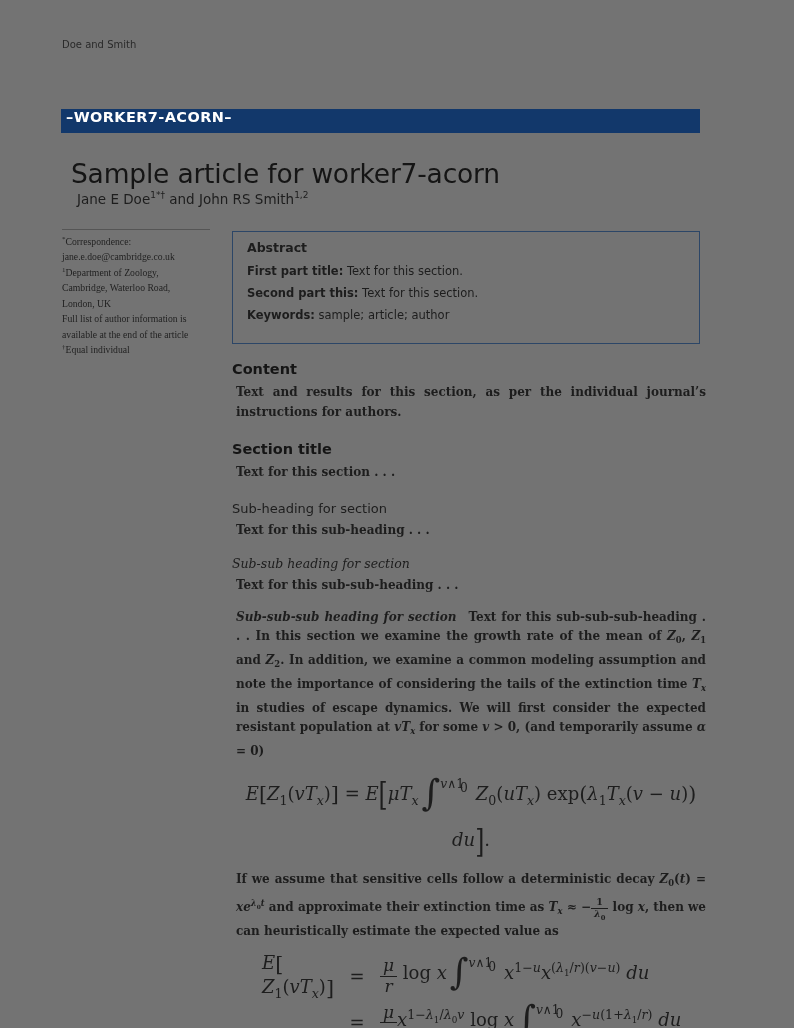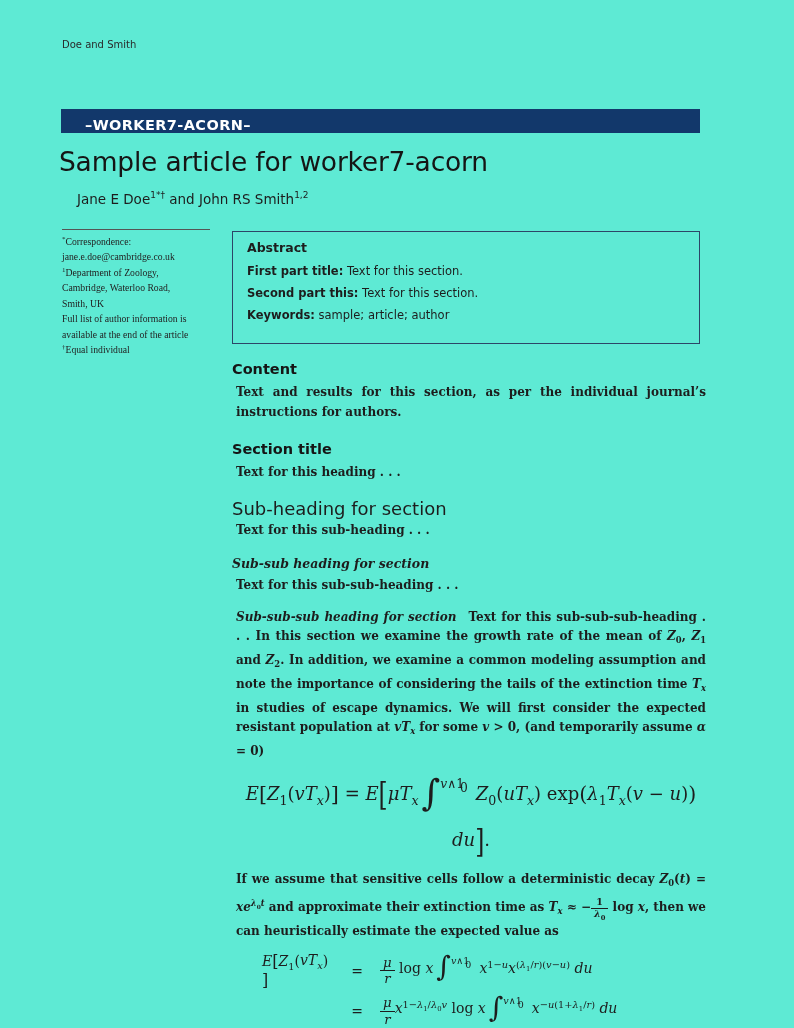--- a/index.html
+++ b/index.html
@@ -1,27 +1,27 @@
 <!DOCTYPE html>
 <html><head>
 <meta charset="utf-8">
 <style>
   html,body{margin:0;padding:0;background:#ffffff;}
-  .page{position:relative;width:794px;height:1028px;background:#5eead4;overflow:hidden;
+  .page{position:relative;width:794px;height:1028px;background:#737373;overflow:hidden;
         font-family:"DejaVu Serif",serif;color:#1d1d1d;}
 
   .running-head{position:absolute;left:62px;top:39px;font-family:"DejaVu Sans",sans-serif;
         font-size:10px;color:#2a2a2a;}
 
   .banner{position:absolute;left:61px;top:109px;width:639px;height:24px;display:flex;
-        align-items:flex-end;padding-left:24px;box-sizing:border-box;}
+        align-items:flex-start;padding-left:5px;box-sizing:border-box;}
   .banner span{font-family:"DejaVu Sans",sans-serif;font-weight:bold;font-size:14.5px;
         color:#ffffff;letter-spacing:0.4px;}
 
-  .title{position:absolute;left:59px;top:146px;margin:0;font-family:"DejaVu Sans",sans-serif;
+  .title{position:absolute;left:59px;top:146px;margin:12px;font-family:"DejaVu Sans",sans-serif;
         font-weight:normal;font-size:26.5px;color:#151515;letter-spacing:-0.2px;}
 
   .authors{position:absolute;left:77px;top:190px;font-family:"DejaVu Sans",sans-serif;
         font-size:13.5px;color:#1d1d1d;}
   .authors sup{font-size:9px;}
 
   .side-rule{position:absolute;left:62px;top:229px;width:148px;height:1px;background:#555;}
   .sidebar{position:absolute;left:62px;top:233px;width:168px;
         font-family:Liberation Serif, serif;font-size:9.7px;line-height:12.2px;color:#222;}
   .sidebar sup{font-size:7px;}
@@ -30,32 +30,32 @@
         border:1.5px solid #2c4667;padding:8px 14px 21px 14px;
         font-family:"DejaVu Sans",sans-serif;color:#1d1d1d;}
   .abs-h{font-weight:bold;font-size:12.5px;margin-bottom:9px;}
   .abs-item{font-size:11.5px;margin-top:8px;}
   .abs-item b{font-weight:bold;margin-top:11px;}
 
   .main{position:absolute;left:232px;top:360px;width:478px;}
   .sec-h{margin:0 0 5px 0;font-family:"DejaVu Sans",sans-serif;font-weight:bold;
         font-size:14.5px;color:#151515;line-height:18px;}
   .sub-h{margin:0 0 4px 0;font-family:"DejaVu Sans",sans-serif;font-weight:normal;
-        font-size:18px;line-height:16px;color:#1d1d1d;}
-  .subsub-h{margin:0 0 4px 0;font-style:italic;font-weight:bold;font-size:12.5px;
+        font-size:13px;line-height:16px;color:#1d1d1d;}
+  .subsub-h{margin:0 0 4px 0;font-style:italic;font-weight:normal;font-size:12.5px;
         line-height:16px;}
   .main p{margin:4px;font-size:12px;line-height:19.5px;text-align:justify;font-weight:bold;}
   .mb-lg{margin-bottom:18px !important;}
   .mb-md{margin-bottom:16px !important;}
   .mb-sm{margin-bottom:12px !important;}
 
   
   .eq-display{margin:6px 0 10px 0;text-align:center;font-size:18px;line-height:40px;}
   .eq-align{position:relative;margin-top:10px;}
-  .eqrow{display:flex;align-items:center;margin-bottom:2px;min-height:38px;font-size:14px;}
+  .eqrow{display:flex;align-items:center;margin-bottom:2px;min-height:38px;font-size:18px;}
   .eq-lhs{width:102px;text-align:left;padding-left:30px;box-sizing:border-box;}
   .eq-rel{width:46px;text-align:center;}
   .eq-rhs{flex:1;text-align:left;}
   .eq-num{position:absolute;right:0;bottom:12px;font-size:13px;}
 
   .frac{display:inline-block;vertical-align:-0.75em;text-align:center;font-size:0.95em;
         line-height:1.15;}
   .frac .n{display:block;padding:0 3px;}
   .frac .d{display:block;border-top:1px solid #1d1d1d;padding:0 3px;}
   .frac.sm{font-size:0.8em;vertical-align:-0.6em;line-height:1.1;}
@@ -89,39 +89,39 @@
     <span>Jane E Doe</span><sup>1*†</sup><span> and </span><span>John RS Smith</span><sup>1,2</sup>
   </div>
 
   <div class="side-rule"></div>
 
   <div class="sidebar">
     <div><sup>*</sup><span>Correspondence:</span></div>
     <div><sup></sup><span>jane.e.doe@cambridge.co.uk</span></div>
     <div><sup>1</sup><span>Department of Zoology,</span></div>
     <div><sup></sup><span>Cambridge, Waterloo Road,</span></div>
-    <div><sup></sup><span>Smith, UK</span></div>
+    <div><sup></sup><span>London, UK</span></div>
     <div><sup></sup><span>Full list of author information is</span></div>
     <div><sup></sup><span>available at the end of the article</span></div>
     <div><sup>†</sup><span>Equal individual</span></div>
   </div>
 
   <div class="abstract">
     <div class="abs-h">Abstract</div>
     <div class="abs-item"><b>First part title:</b><span> Text for this section.</span></div>
     <div class="abs-item"><b>Second part this:</b><span> Text for this section.</span></div>
     <div class="abs-item"><b>Keywords:</b><span> sample; article; author</span></div>
   </div>
 
   <div class="main">
     <h2 class="sec-h">Content</h2>
     <p class="mb-lg">Text and results for this section, as per the individual journal’s instructions for authors.</p>
 
     <h2 class="sec-h">Section title</h2>
-    <p class="mb-lg">Text for this heading . . .</p>
+    <p class="mb-lg">Text for this section . . .</p>
 
     <h3 class="sub-h">Sub-heading for section</h3>
     <p class="mb-md">Text for this sub-heading . . .</p>
 
     <h4 class="subsub-h">Sub-sub heading for section</h4>
     <p class="mb-sm">Text for this sub-sub-heading . . .</p>
 
     <p class="mb-sm"><i>Sub-sub-sub heading for section</i> Text for this sub-sub-sub-heading . . . In this section we examine the growth rate of the mean of <i>Z</i><sub>0</sub>, <i>Z</i><sub>1</sub> and <i>Z</i><sub>2</sub>. In addition, we examine a common modeling assumption and note the importance of considering the tails of the extinction time <i>T<sub>x</sub></i> in studies of escape dynamics. We will first consider the expected resistant population at <i>vT<sub>x</sub></i> for some <i>v</i> &gt; 0, (and temporarily assume <i>α</i> = 0)</p>
 
     <div class="eq-display"><i>E</i><span class="b1">[</span><i>Z</i><sub>1</sub>(<i>vT<sub>x</sub></i>)<span class="b1">]</span> = <i>E</i><span class="b2">[</span><i>μT<sub>x</sub></i><span class="int">∫</span><span class="lims">

